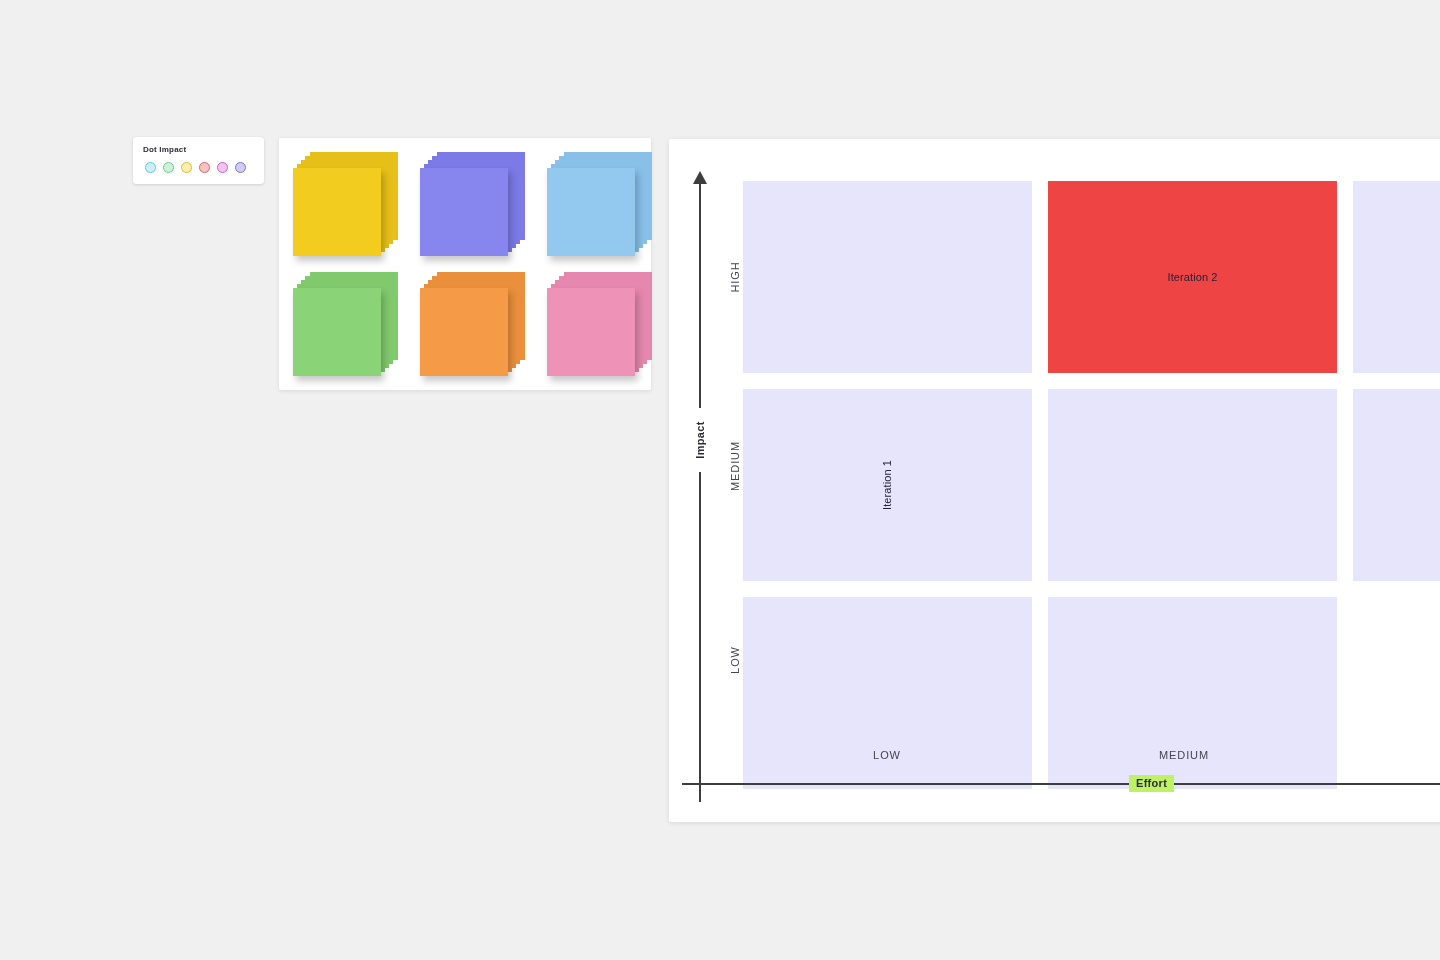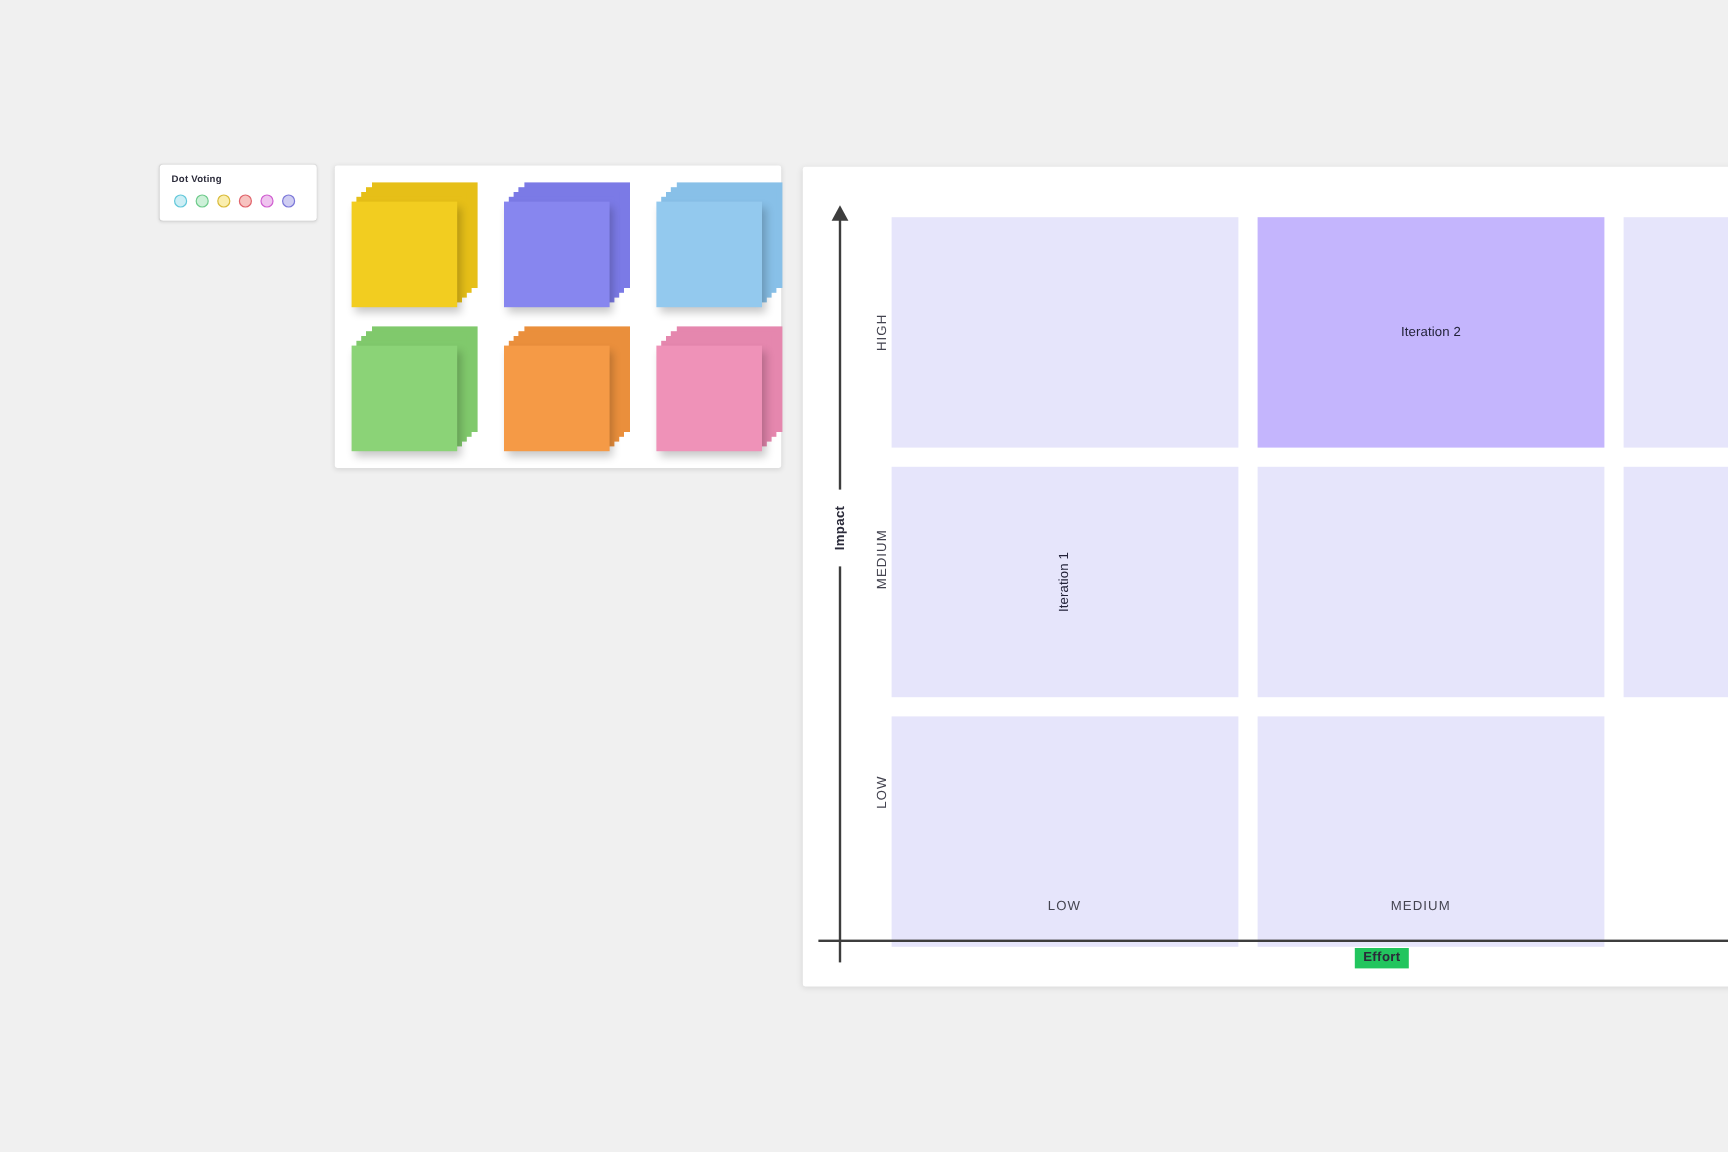--- a/index.html
+++ b/index.html
@@ -138,26 +138,26 @@
     position: absolute;
     left: 13px;
     top: 644px;
     width: 777px;
     height: 2px;
     background: #3d3d3d;
   }
   #effort-axis-title {
     position: absolute;
     left: 460px;
-    top: 651px;
+    top: 636px;
     font-size: 11px;
     font-weight: bold;
     color: #2b2b3a;
     letter-spacing: 0.3px;
-    background: #22c55e;
+    background: #bef264;
     padding: 0 7px;
     line-height: 17px;
   }
 
   
   .impact-tick {
     position: absolute;
     left: 43px;
     width: 46px;
     text-align: center;
@@ -207,21 +207,21 @@
   }
   .cell-label.vertical {
     transform: rotate(-90deg);
     white-space: nowrap;
   }
 </style>
 </head>
 <body style="background: rgb(240, 240, 240);">
 
 <div id="dot-voting-card">
-  <div id="dot-voting-title">Dot Voting</div>
+  <div id="dot-voting-title">Dot Impact</div>
   <div id="dot-voting-swatches">
       <div class="dot-swatch" style="background: rgb(205, 238, 245); border: 1px solid rgb(99, 200, 218);"></div>
       <div class="dot-swatch" style="background: rgb(205, 240, 216); border: 1px solid rgb(111, 203, 140);"></div>
       <div class="dot-swatch" style="background: rgb(250, 238, 174); border: 1px solid rgb(217, 187, 58);"></div>
       <div class="dot-swatch" style="background: rgb(247, 195, 192); border: 1px solid rgb(224, 99, 107);"></div>
       <div class="dot-swatch" style="background: rgb(239, 196, 239); border: 1px solid rgb(208, 95, 208);"></div>
       <div class="dot-swatch" style="background: rgb(207, 205, 242); border: 1px solid rgb(123, 119, 216);"></div>
     </div>
 </div>
 
@@ -277,21 +277,21 @@
   <div id="impact-axis-line"></div>
   <div id="impact-axis-arrow"></div>
   <div id="impact-axis-title">Impact</div>
 
   <div class="impact-tick" id="impact-tick-high">HIGH</div>
   <div class="impact-tick" id="impact-tick-medium">MEDIUM</div>
   <div class="impact-tick" id="impact-tick-low">LOW</div>
 
   <div id="matrix-grid">
       <div class="matrix-cell" style="background: rgb(230, 229, 251);"></div>
-      <div class="matrix-cell" style="background: #c4b5fd;">
+      <div class="matrix-cell" style="background: #ef4444;">
         <span class="cell-label">Iteration 2</span>
       </div>
       <div class="matrix-cell" style="background: rgb(230, 229, 251);"></div>
       <div class="matrix-cell" style="background: rgb(230, 229, 251);">
         <span class="cell-label vertical">Iteration 1</span>
       </div>
       <div class="matrix-cell" style="background: rgb(230, 229, 251);"></div>
       <div class="matrix-cell" style="background: rgb(230, 229, 251);"></div>
       <div class="matrix-cell" style="background: rgb(230, 229, 251);"></div>
       <div class="matrix-cell" style="background: rgb(230, 229, 251);"></div>

